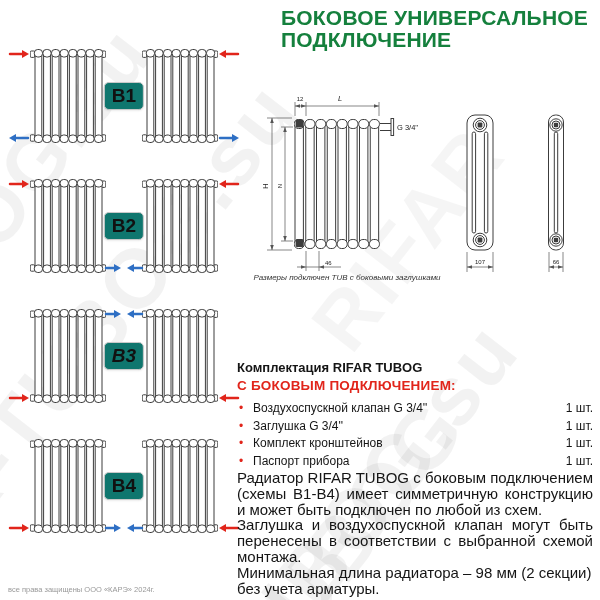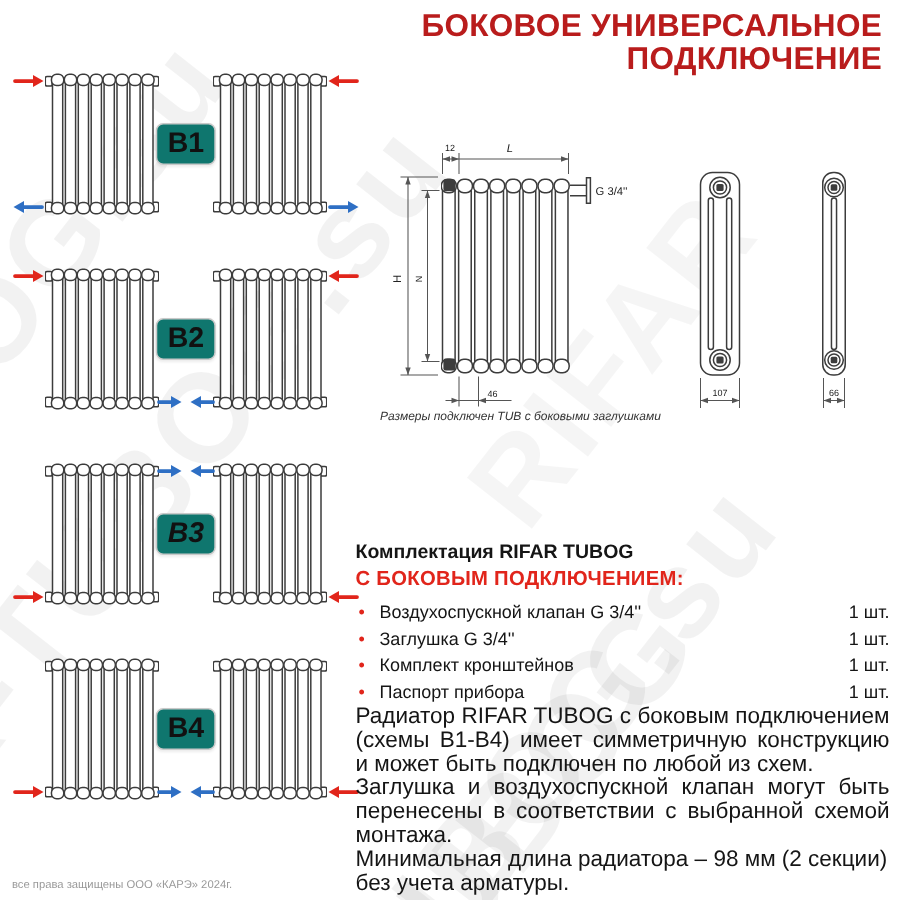--- a/index.html
+++ b/index.html
@@ -9,22 +9,22 @@
   
   .wm{position:absolute;z-index:0;font-weight:700;white-space:nowrap;color:rgba(0,0,0,0.05);
       transform-origin:0 50%;transform:rotate(-52deg);letter-spacing:3px;line-height:1;}
   .wm1{left:-180px;top:640px;font-size:84px;}
   .wm2{left:40px;top:880px;font-size:84px;}
   .wm3{left:-130px;top:335px;font-size:80px;}
   .wm4{left:250px;top:620px;font-size:84px;}
   .wm5{left:330px;top:300px;font-size:80px;color:rgba(0,0,0,0.04);}
 
   
-  .title{position:absolute;z-index:2;top:7px;right:12px;text-align:right;
-         font-size:21px;line-height:21.5px;font-weight:700;color:#b91c1c;letter-spacing:.2px;}
+  .title{position:absolute;z-index:2;top:7px;right:12px;text-align:left;
+         font-size:21px;line-height:21.5px;font-weight:700;color:#15803d;letter-spacing:.2px;}
 
   
   .scheme-row{position:absolute;left:8px;width:232px;height:104px;z-index:1;}
   .scheme-row svg{position:absolute;left:0;top:0;}
   .row1{top:44px;} .row2{top:174px;} .row3{top:304px;font-style:italic;} .row4{top:434px;}
   .scheme-label{position:absolute;left:50%;top:50%;transform:translate(-50%,-50%);
       background:#0f766e;border:1px solid #c9c9c9;border-radius:5px;padding:0 7px;
       font-size:19px;font-weight:700;color:#111;line-height:26px;box-shadow:0 1px 2px rgba(0,0,0,.08);}
 
   

